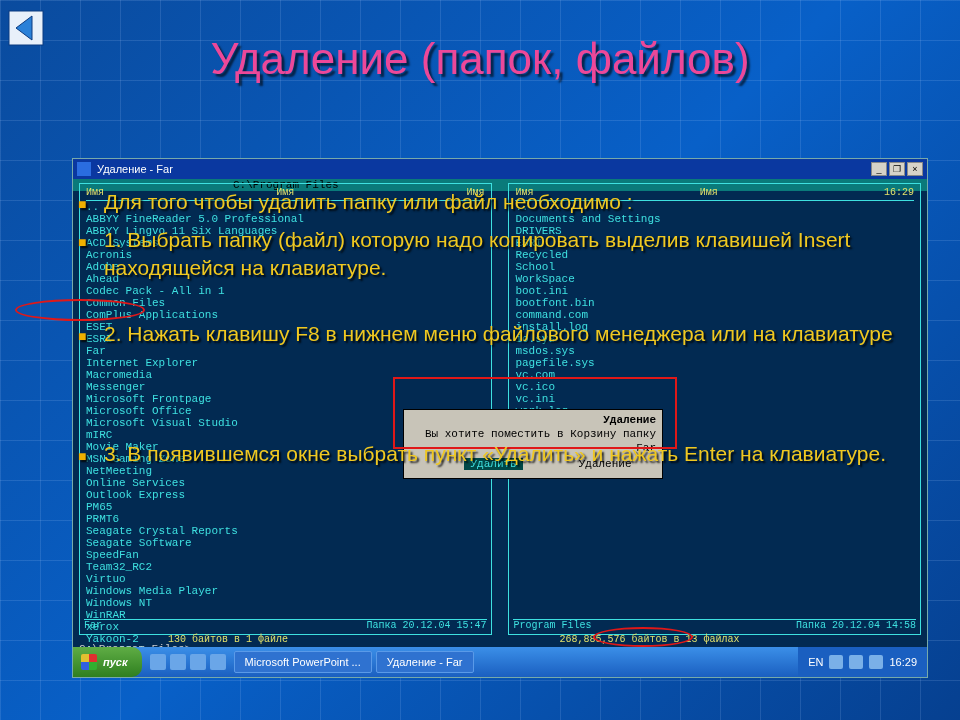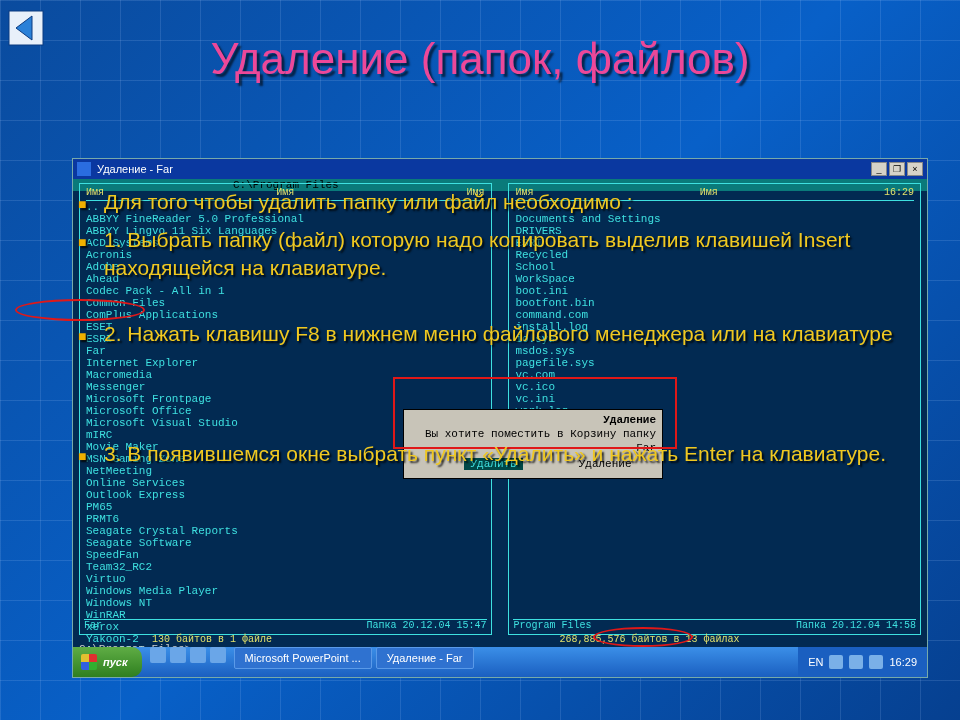--- a/index.html
+++ b/index.html
@@ -112,21 +112,21 @@
     font-family: "Courier New", monospace;
     font-size: 10px;
   }
   .fkey { flex: 1; display: flex; align-items: center; }
   .fkey .num { color: #ccc; padding: 0 2px; }
   .fkey .lbl { background: #0aa0a0; color: #000; flex: 1; padding: 0 2px; }
   .taskbar {
     position: absolute; left: 0; right: 0; bottom: 0;
     height: 30px;
     background: linear-gradient(#3b8fe8, #1a5fc0);
-    display: flex; align-items: flex-start;
+    display: flex; align-items: center;
     font-size: 11px; color: #fff;
   }
   .start-btn {
     background: linear-gradient(#5fad45, #2f7f1f);
     height: 100%; padding: 0 14px 0 8px;
     border-radius: 0 10px 10px 0;
     display: flex; align-items: center; font-weight: bold;
     font-style: italic;
   }
   .ql { display: flex; gap: 4px; margin: 0 8px; }
@@ -250,21 +250,21 @@
 Windows Media Player
 Windows NT
 WinRAR
 xerox
 Yakoon-2
 install.log</div>
       <div class="panel-foot">
         <span>Far</span>
         <span>Папка 20.12.04 15:47</span>
       </div>
-      <div style="position:absolute;bottom:-12px;left:72px;color:#e2e06a;font-size:10px">130 байтов в 1 файле</div>
+      <div style="position:absolute;bottom:-12px;left:88px;color:#e2e06a;font-size:10px">130 байтов в 1 файле</div>
     </div>
 
     <div class="panel">
       <div class="panel-head">
         <span class="left">Имя</span>
         <span>Имя</span>
         <span class="right">16:29</span>
       </div>
       <div class="dir-list">..
 Documents and Settings

